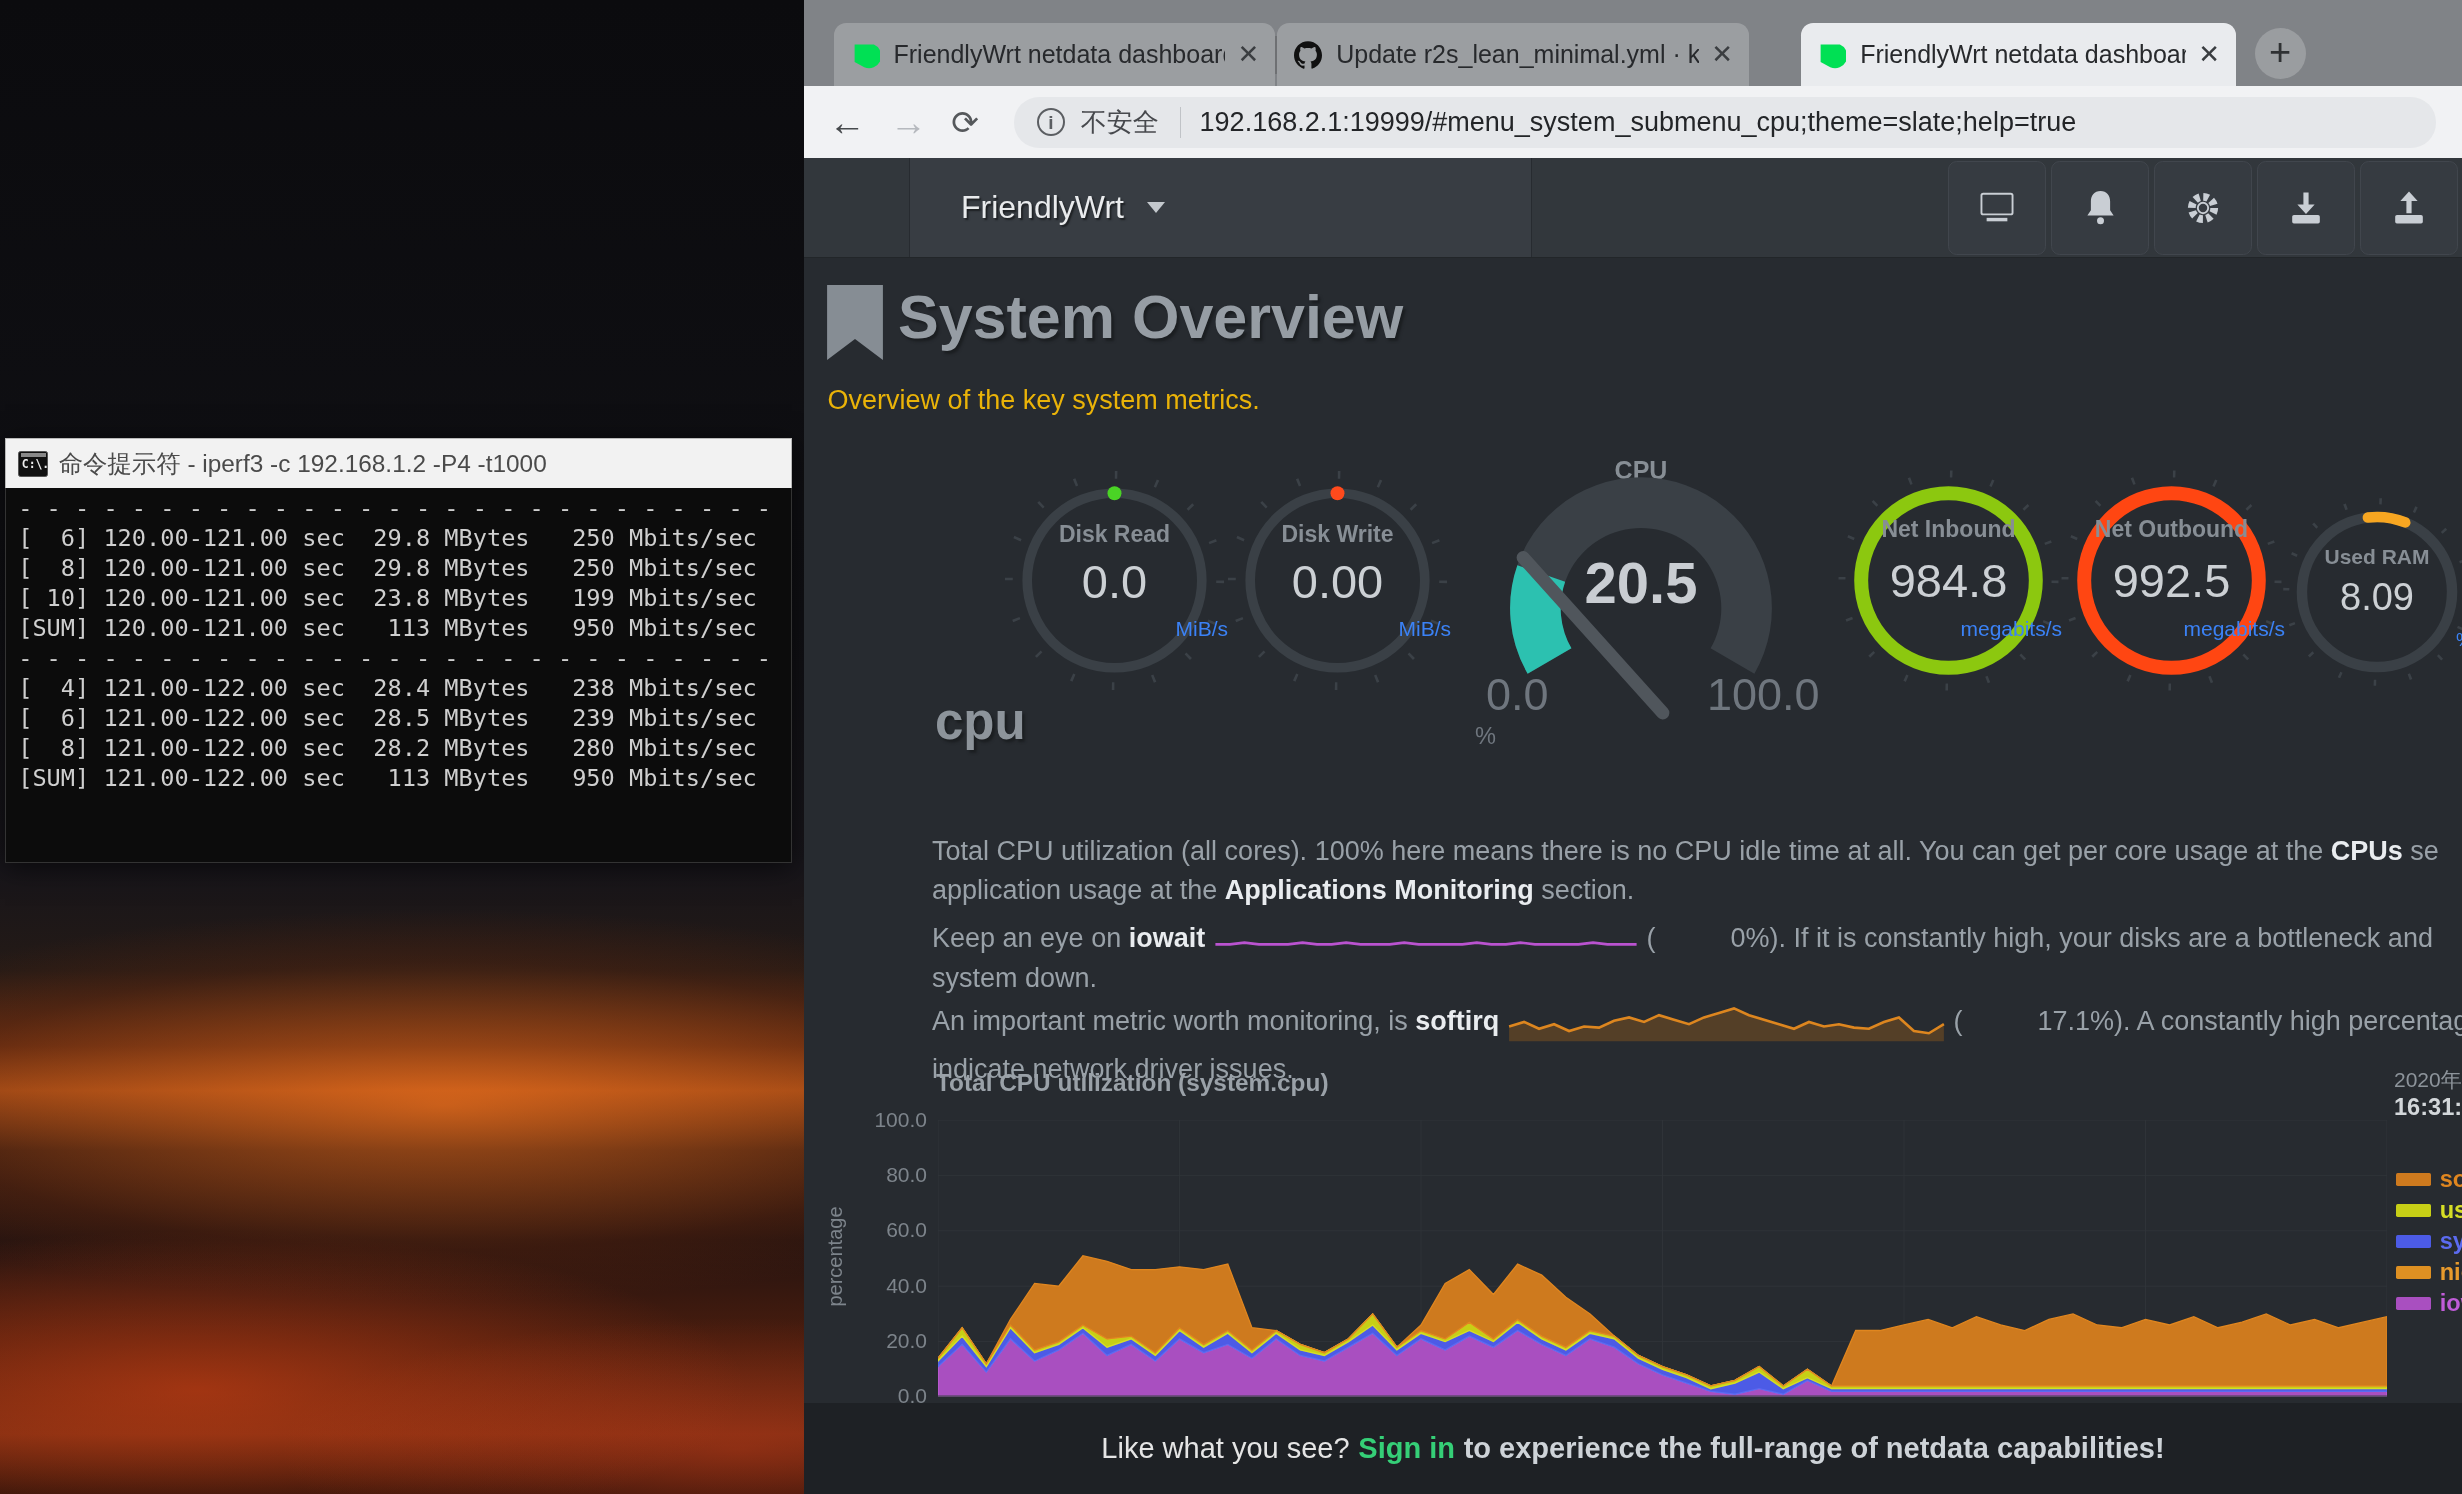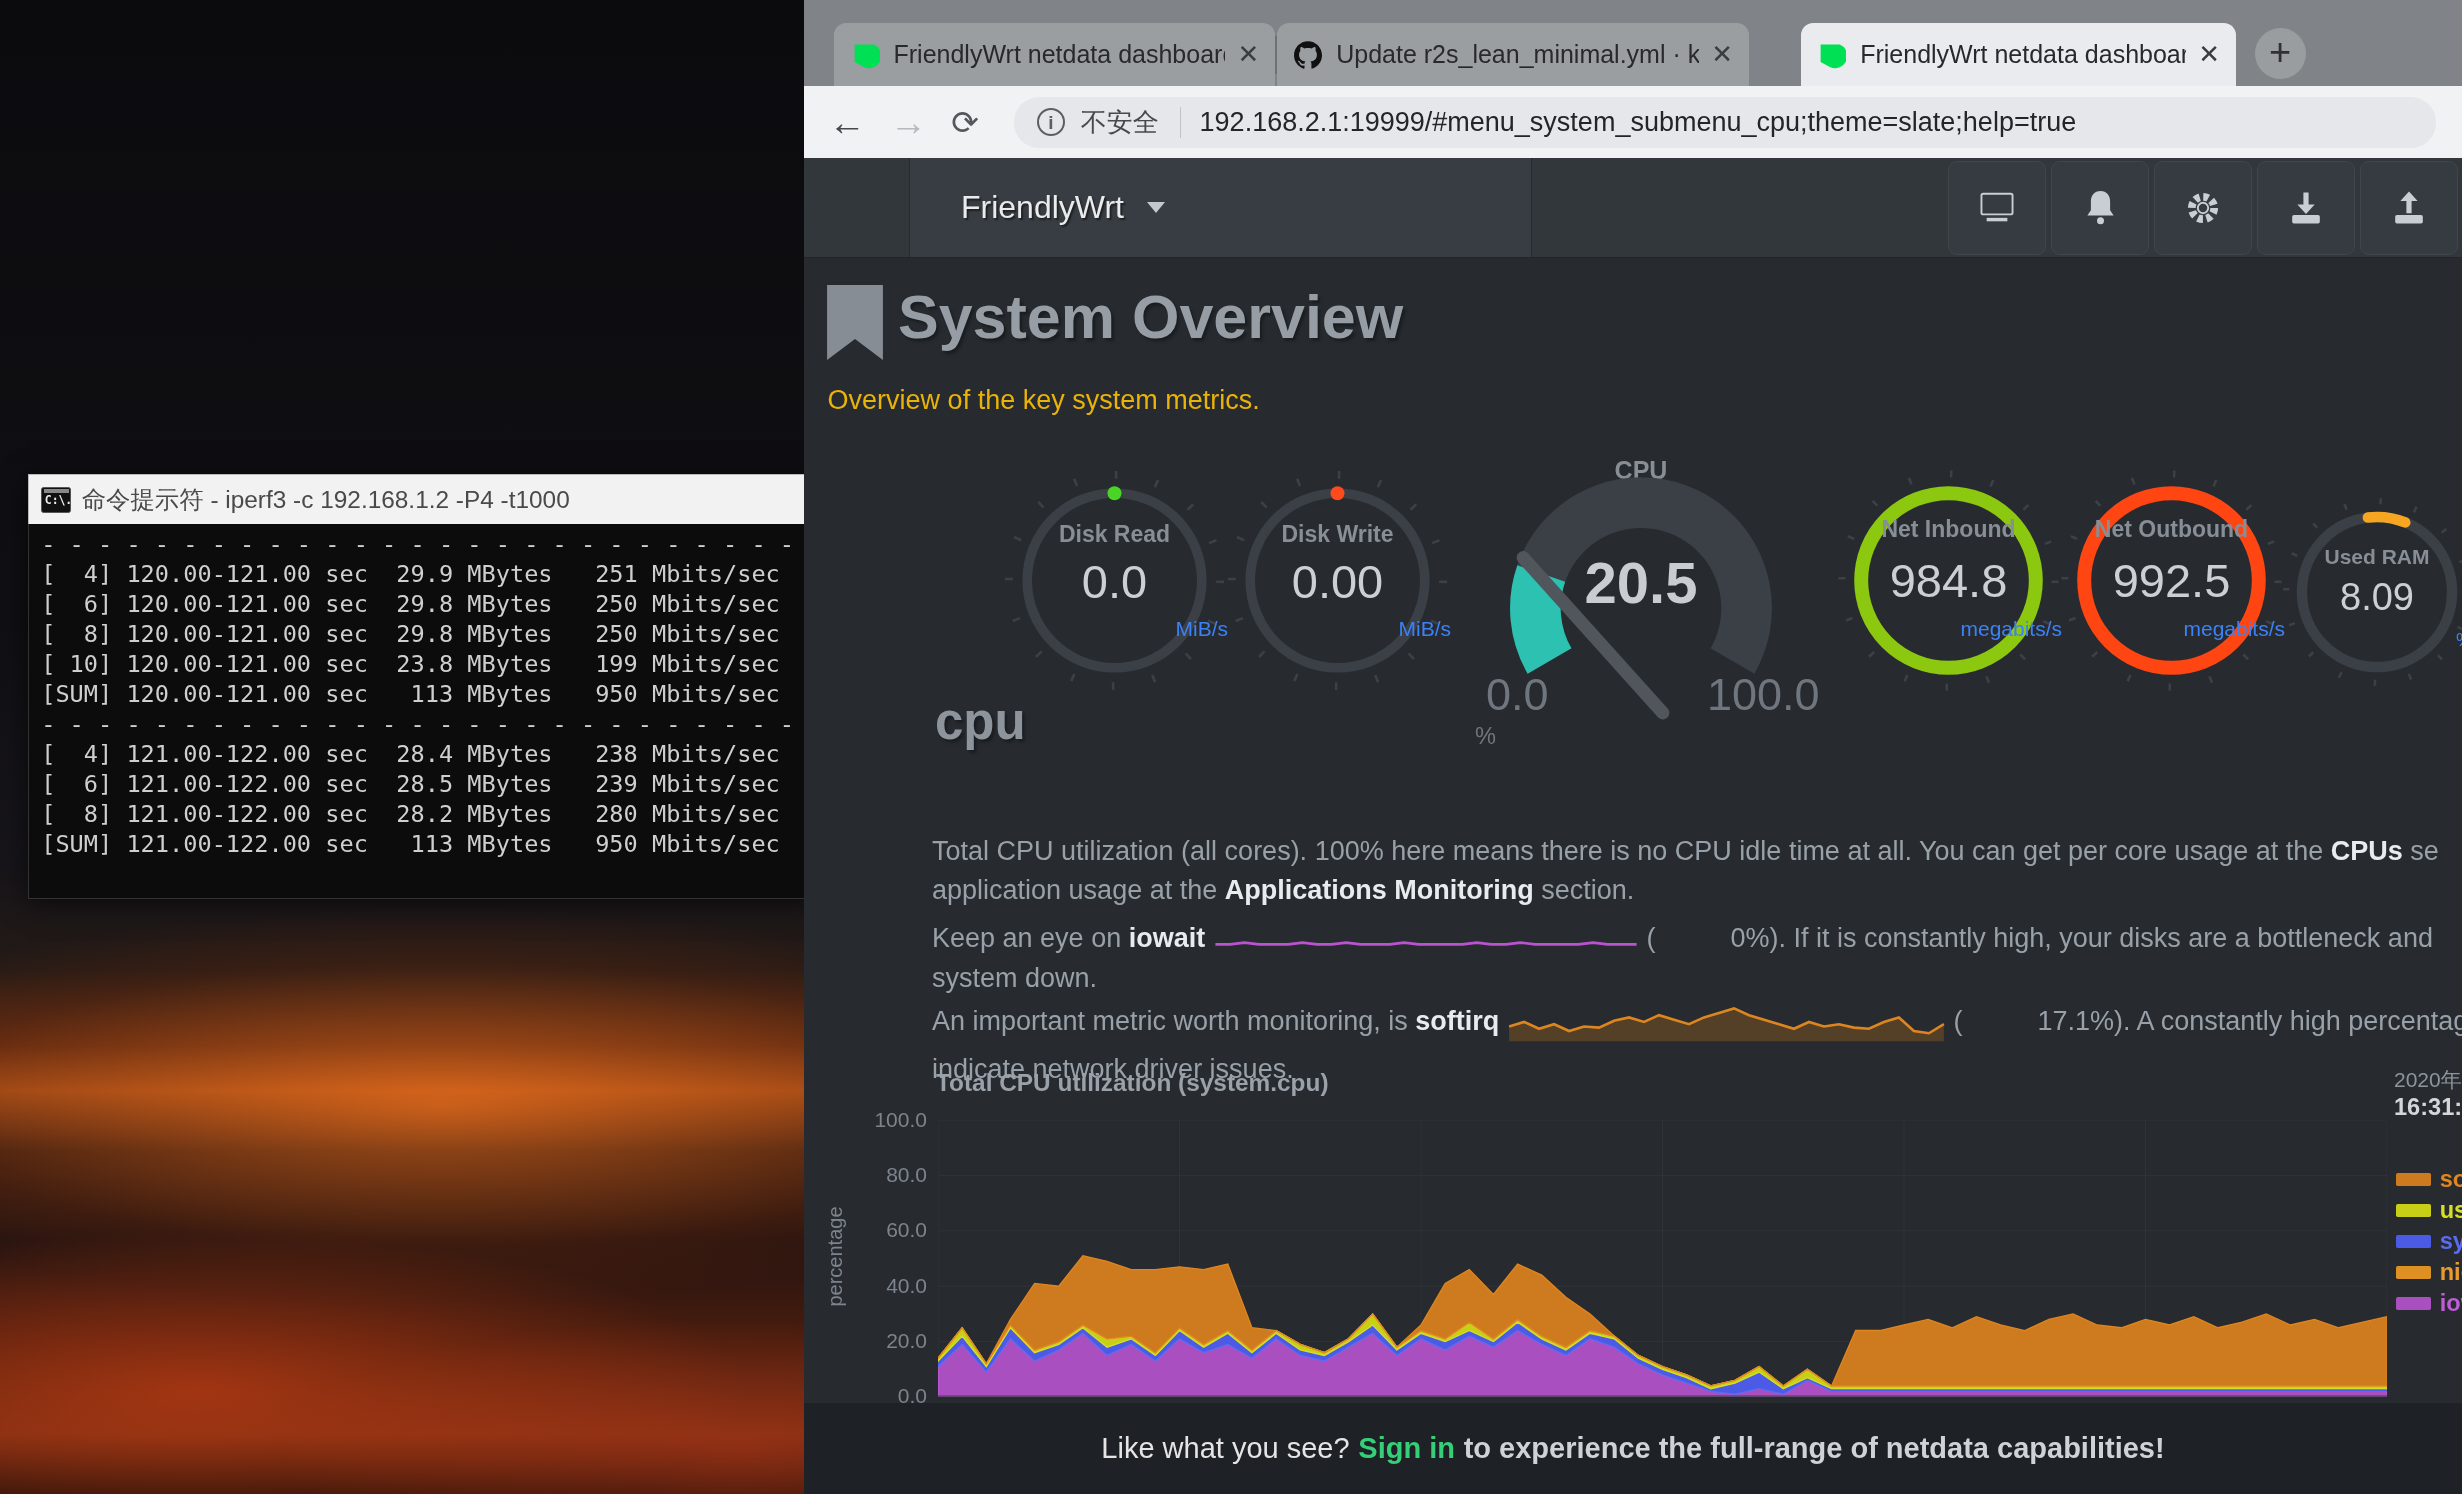--- a/index.html
+++ b/index.html
@@ -6,21 +6,21 @@
   html,body { width:2462px; height:1494px; overflow:hidden; font-family:"Liberation Sans", sans-serif; }
 
   
   #desktop { position:absolute; inset:0; background:
     radial-gradient(960px 262px at 18% 74%, rgba(255,120,30,.55), rgba(120,45,12,.25) 55%, transparent 75%),
     radial-gradient(786px 227px at 8% 93%, rgba(230,70,20,.5), transparent 70%),
     radial-gradient(611px 175px at 30% 97%, rgba(200,60,25,.45), transparent 75%),
     linear-gradient(180deg, #0b0b0e 0%, #101014 42%, #17151a 58%, #241a16 65%, #5e2a12 70%, #a44d18 73%, #3c1f12 77%, #241310 83%, #4a1d0e 90%, #6e2a12 96%, #2b120a 100%);
   }
   
-  #terminal { position:absolute; left:28px; top:438px; width:787px; height:424px; box-shadow:0 5.2px 26px rgba(0,0,0,.6);margin-top:36px; }
+  #terminal { position:absolute; left:5px; top:438px; width:787px; height:424px; box-shadow:0 5.2px 26px rgba(0,0,0,.6); }
   .term-titlebar { height:50px; background:#f2f2f2; display:flex; align-items:center; padding:0 12.2px; border:0.9px solid #b9b9b9; border-bottom:none; }
   .term-icon { width:30px; height:26px; background:#111; border:1.7px solid #555; border-radius:2.6px; margin-right:10.5px; position:relative; flex:0 0 auto; }
   .term-icon:before { content:"C:\\."; position:absolute; left:2.6px; top:5.2px; color:#eee; font:bold 11.4px "DejaVu Sans Mono", monospace; }
   .term-icon:after { content:""; position:absolute; left:1.7px; top:1.7px; right:1.7px; height:3.5px; background:#888; }
   .term-title { font-size:24.4px; color:#4a4a4a; white-space:nowrap; overflow:hidden; }
   .term-body { height:375px; background:#0c0c0c; border:0.9px solid #333; border-top:none; padding:5.2px 12.2px; overflow:hidden; }
   .term-line { font:23.6px/30px "DejaVu Sans Mono", monospace; color:#cfcfcf; white-space:pre; }
 
   
   #browser { position:absolute; left:804px; top:0; width:1658px; height:1494px; background:#272b30; }
@@ -99,21 +99,20 @@
 
 <div id="desktop"></div>
 
 <div id="terminal">
   <div class="term-titlebar">
     <div class="term-icon"></div>
     <div class="term-title">命令提示符 - iperf3  -c 192.168.1.2 -P4 -t1000</div>
   </div>
   <div class="term-body" id="term-body">
       <div class="term-line">- - - - - - - - - - - - - - - - - - - - - - - - - - -</div>
-      <div class="term-line">[  4] 120.00-121.00 sec  29.9 MBytes   251 Mbits/sec</div>
       <div class="term-line">[  6] 120.00-121.00 sec  29.8 MBytes   250 Mbits/sec</div>
       <div class="term-line">[  8] 120.00-121.00 sec  29.8 MBytes   250 Mbits/sec</div>
       <div class="term-line">[ 10] 120.00-121.00 sec  23.8 MBytes   199 Mbits/sec</div>
       <div class="term-line">[SUM] 120.00-121.00 sec   113 MBytes   950 Mbits/sec</div>
       <div class="term-line">- - - - - - - - - - - - - - - - - - - - - - - - - - -</div>
       <div class="term-line">[  4] 121.00-122.00 sec  28.4 MBytes   238 Mbits/sec</div>
       <div class="term-line">[  6] 121.00-122.00 sec  28.5 MBytes   239 Mbits/sec</div>
       <div class="term-line">[  8] 121.00-122.00 sec  28.2 MBytes   280 Mbits/sec</div>
       <div class="term-line">[SUM] 121.00-122.00 sec   113 MBytes   950 Mbits/sec</div>
     </div>

